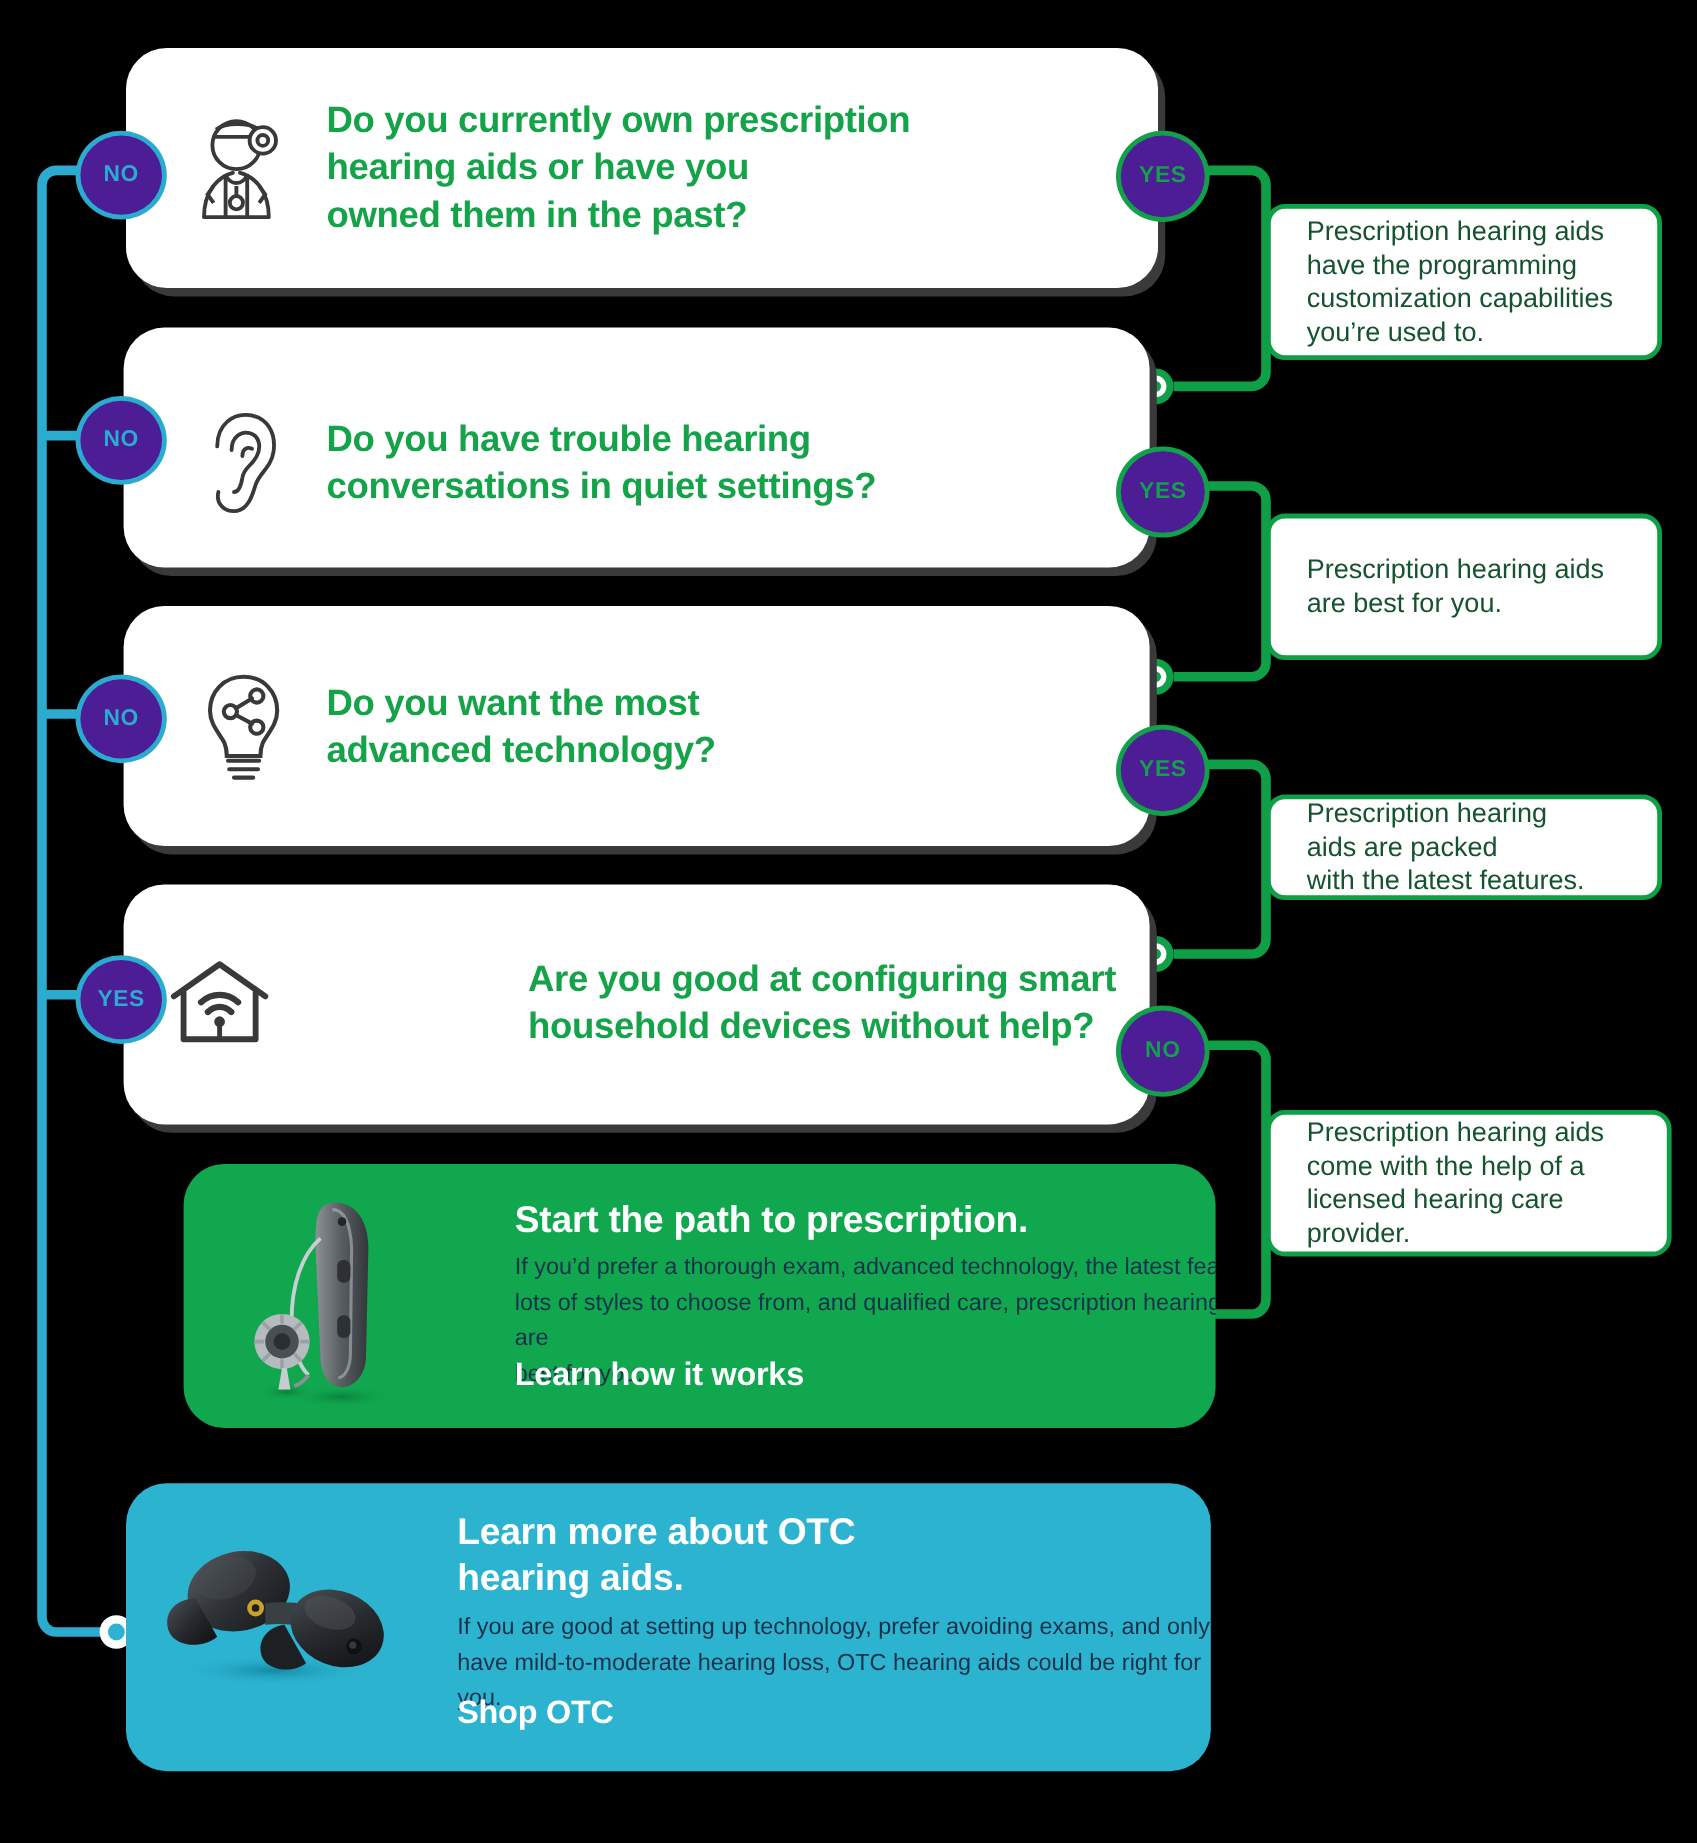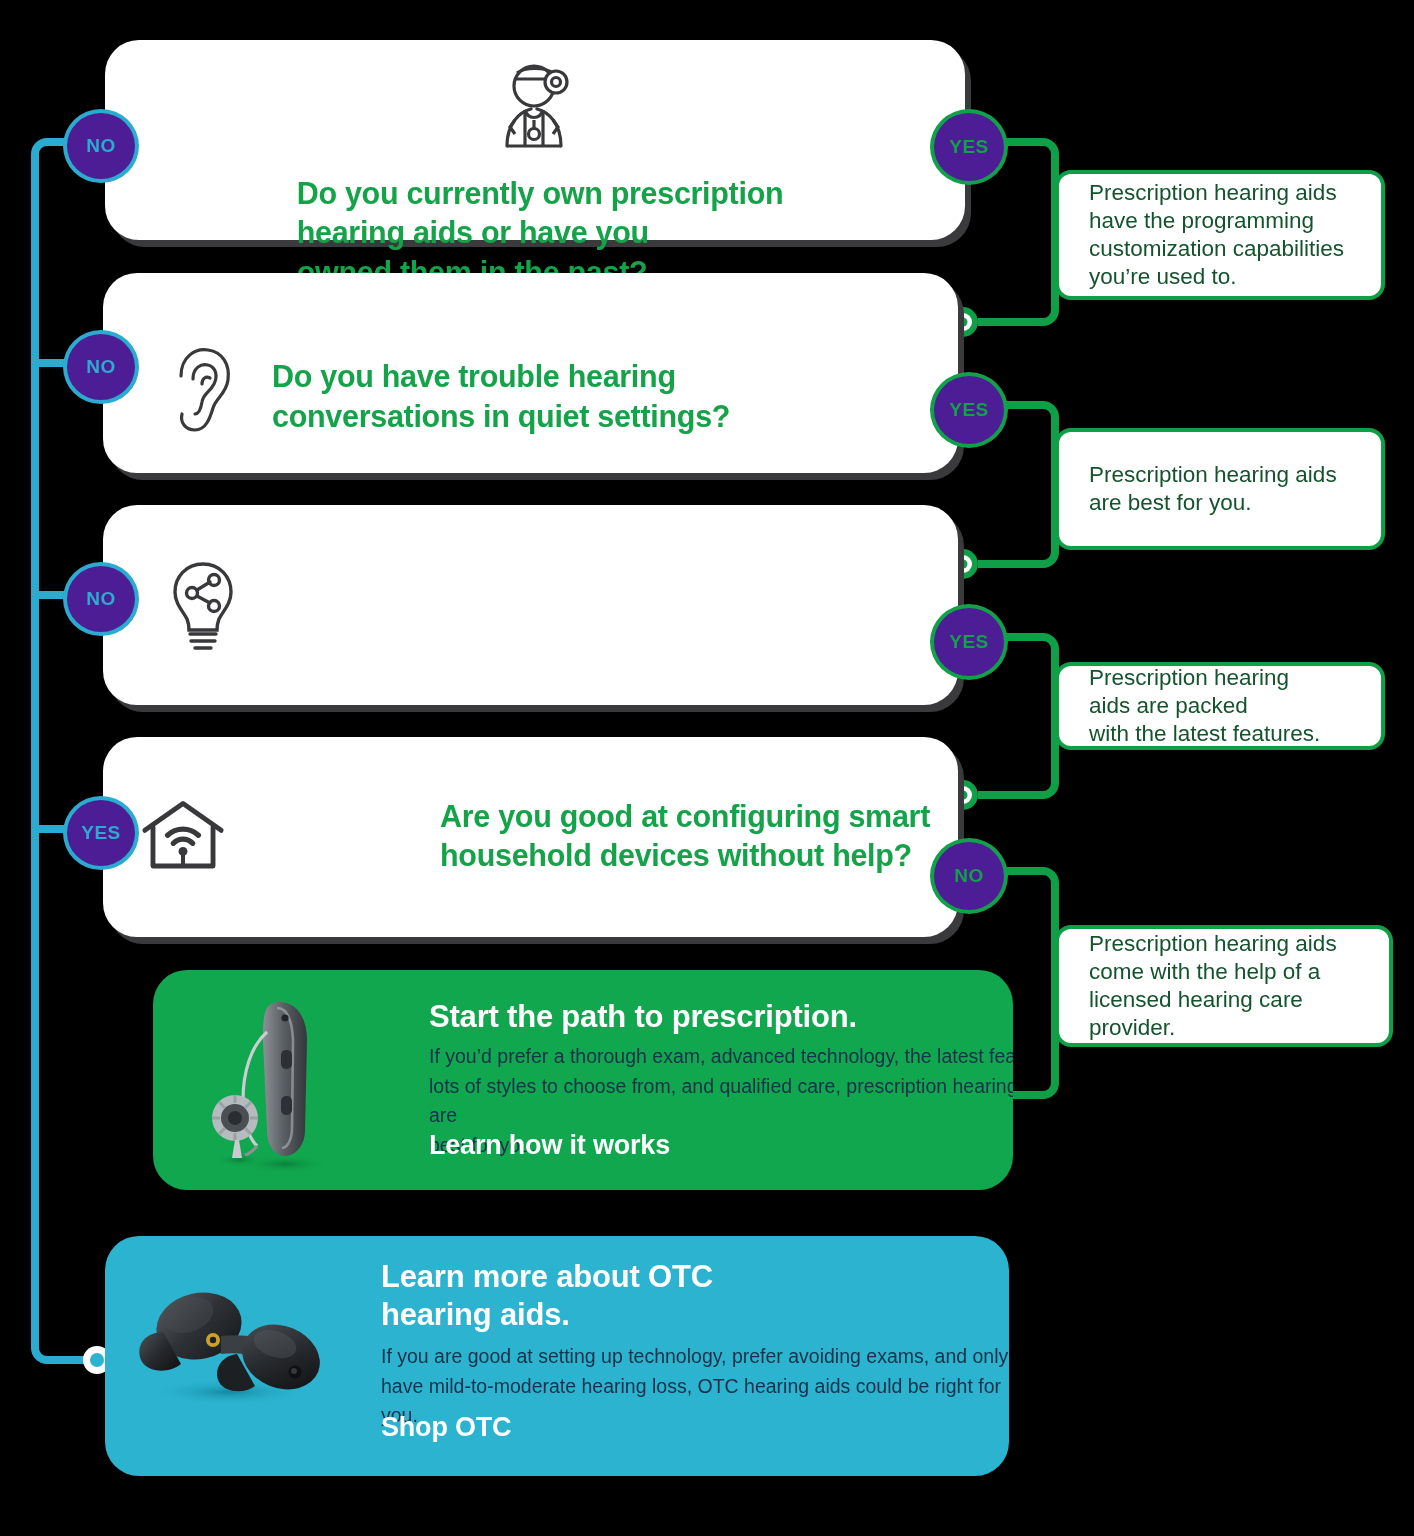--- a/index.html
+++ b/index.html
@@ -82,21 +82,21 @@
       <circle cx="963" cy="1095" r="14" fill="#ffffff"></circle>
       <circle cx="963" cy="1095" r="7" fill="#10a74e"></circle>
     </g>
     <g>
       <circle cx="97" cy="1360" r="14" fill="#ffffff"></circle>
       <circle cx="97" cy="1360" r="7" fill="#2bb3d0"></circle>
     </g>
   </svg>
 
   <div class="qcard" style="left:105px;top:40px;width:860px;height:200px;"></div>
-  <div class="qrow" style="left:160px;top:62px;width:760px;height:156px;flex-direction:column;">
+  <div class="qrow" style="left:160px;top:62px;width:760px;height:156px;">
     <div class="qicon">
       <svg width="78" height="86" viewBox="0 0 78 86" fill="none" stroke="#39393b" stroke-width="3.2">
         <circle cx="33" cy="24" r="20"></circle>
         <path d="M14 17 h38"></path>
         <path d="M16 11 C24 5,44 5,52 11"></path>
         <circle cx="55" cy="20" r="11" fill="#fff"></circle>
         <circle cx="55" cy="20" r="4.5"></circle>
         <path d="M6 84 C6 62,18 50,30 47 M60 84 C60 62,48 50,36 47" stroke-linecap="round"></path>
         <path d="M6 84 H60"></path>
         <path d="M24 48 v36 M42 48 v36"></path>
@@ -107,21 +107,21 @@
       </svg>
     </div>
     <div class="qtext">Do you currently own prescription
 hearing aids or have you
 owned them in the past?</div>
   </div>
   <div class="badge cyan" style="left:63px;top:109px;width:68px;height:66px;">NO</div>
   <div class="badge green" style="left:930px;top:109px;width:70px;height:68px;">YES</div>
 
   <div class="qcard" style="left:103px;top:273px;width:855px;height:200px;"></div>
-  <div class="qrow" style="left:160px;top:310px;width:760px;height:126px;align-items:flex-end;">
+  <div class="qrow" style="left:160px;top:323px;width:760px;height:126px;">
     <div class="qicon">
       <svg width="70" height="92" viewBox="0 0 70 92" fill="none" stroke="#39393b" stroke-width="3.2" stroke-linecap="round">
         <path d="M13 32 C13 13,27 4,40 6 C55 8,62 21,60 36 C58 50,48 54,45 64
                  C42 74,38 86,27 86 C17 86,12 78,14 70"></path>
         <path d="M25 35 C25 24,33 19,40 21 C48 23,50 32,46 40 C42 48,35 50,34 58
                  C33 64,31 70,27 70"></path>
         <path d="M34 40 C34 34,38 32,42 34"></path>
       </svg>
     </div>
     <div class="qtext">Do you have trouble hearing
@@ -136,20 +136,22 @@
       <svg width="68" height="92" viewBox="0 0 68 92" fill="none" stroke="#39393b" stroke-width="3.4" stroke-linecap="round">
         <path d="M34 4 C17 4,6 17,6 32 C6 44,14 51,18 59 C20 64,20 68,20 70 H48
                  C48 68,48 64,50 59 C54 51,62 44,62 32 C62 17,51 4,34 4 Z"></path>
         <path d="M21 74 H47 M22 81 H46 M26 88 H42"></path>
         <circle cx="45" cy="20" r="5.5"></circle>
         <circle cx="23" cy="33" r="5.5"></circle>
         <circle cx="45" cy="46" r="5.5"></circle>
         <path d="M28 30 L41 22 M28 36 L41 43"></path>
       </svg>
     </div>
+    <div class="qtext">Do you want the most
+advanced technology?</div>
   </div>
   <div class="badge cyan" style="left:63px;top:562px;width:68px;height:66px;">NO</div>
   <div class="badge green" style="left:930px;top:604px;width:70px;height:68px;">YES</div>
 
   <div class="qcard" style="left:103px;top:737px;width:855px;height:200px;"></div>
   <div class="qrow" style="left:140px;top:778px;width:790px;height:116px;justify-content:space-between;">
     <div class="qicon">
       <svg width="106" height="90" viewBox="0 0 106 90" fill="none" stroke="#39393b" stroke-width="6" stroke-linecap="round" stroke-linejoin="round">
         <path d="M6 38 L53 5 L100 38"></path>
         <path d="M16 34 V82 H90 V34"></path>

